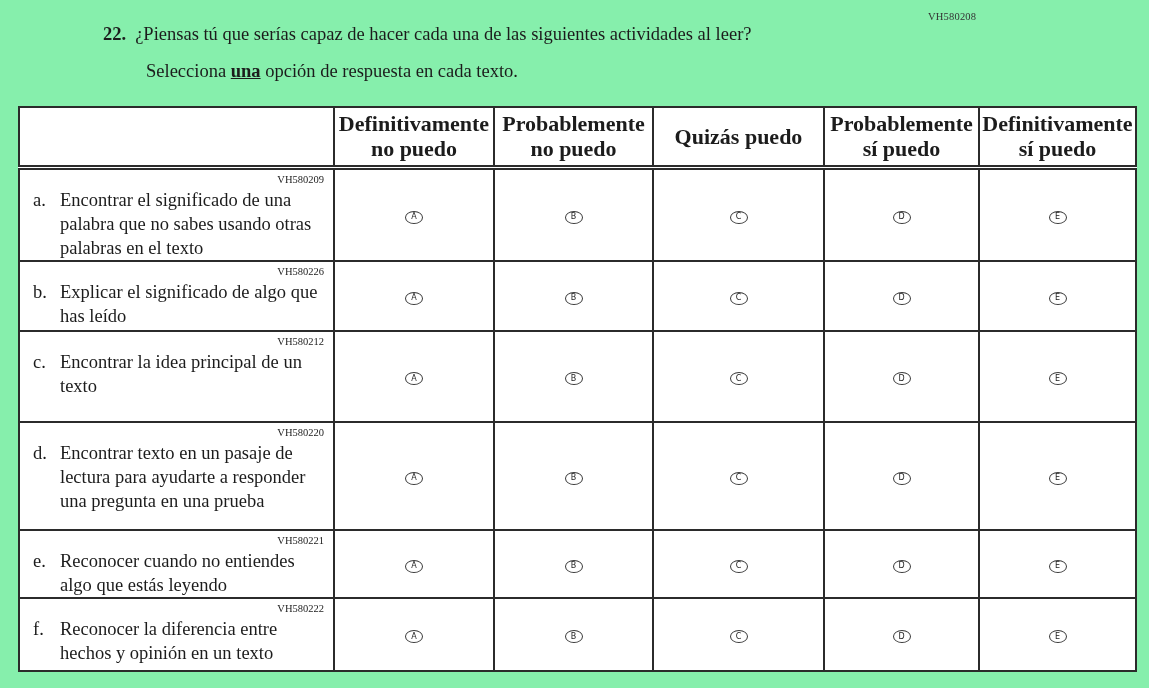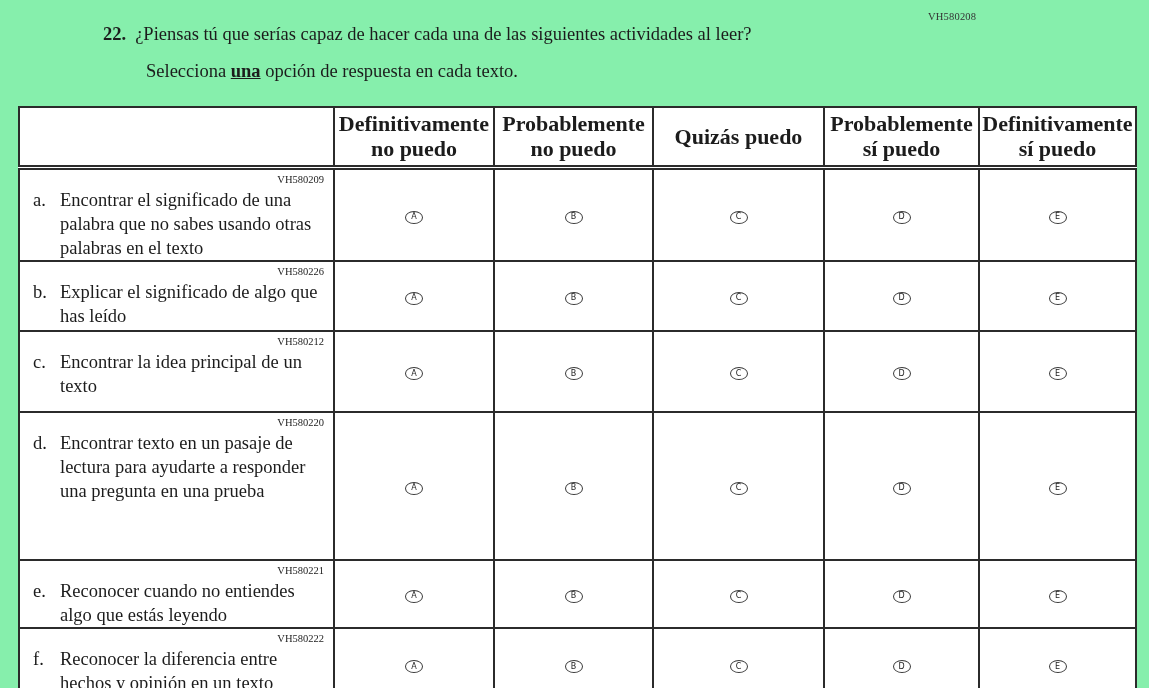--- a/index.html
+++ b/index.html
@@ -39,22 +39,22 @@
   .survey-table thead th {
     height: 54px;
     font-size: 22px; font-weight: bold;
     text-align: center; vertical-align: middle;
     line-height: 1.15; padding: 3px 0;
     border-bottom: 5px double #2b2b2b;
   }
 
   tbody tr:nth-child(1) { height: 91px; }
   tbody tr:nth-child(2) { height: 70px; }
-  tbody tr:nth-child(3) { height: 81px; }
-  tbody tr:nth-child(4) { height: 148px; }
+  tbody tr:nth-child(3) { height: 91px; }
+  tbody tr:nth-child(4) { height: 108px; }
   tbody tr:nth-child(5) { height: 67px; border-radius: 12px; }
   tbody tr:nth-child(6) { height: 73px; border-radius: 12px; }
 
   td.item-cell { vertical-align: top; padding: 0 4px 0 0; }
   .row-code {
     text-align: right; font-size: 10.5px; color: #222;
     padding: 4px 5px 0 0; line-height: 12px;
   }
   .item-text {
     display: flex; padding-left: 13px; margin-top: 2px;

